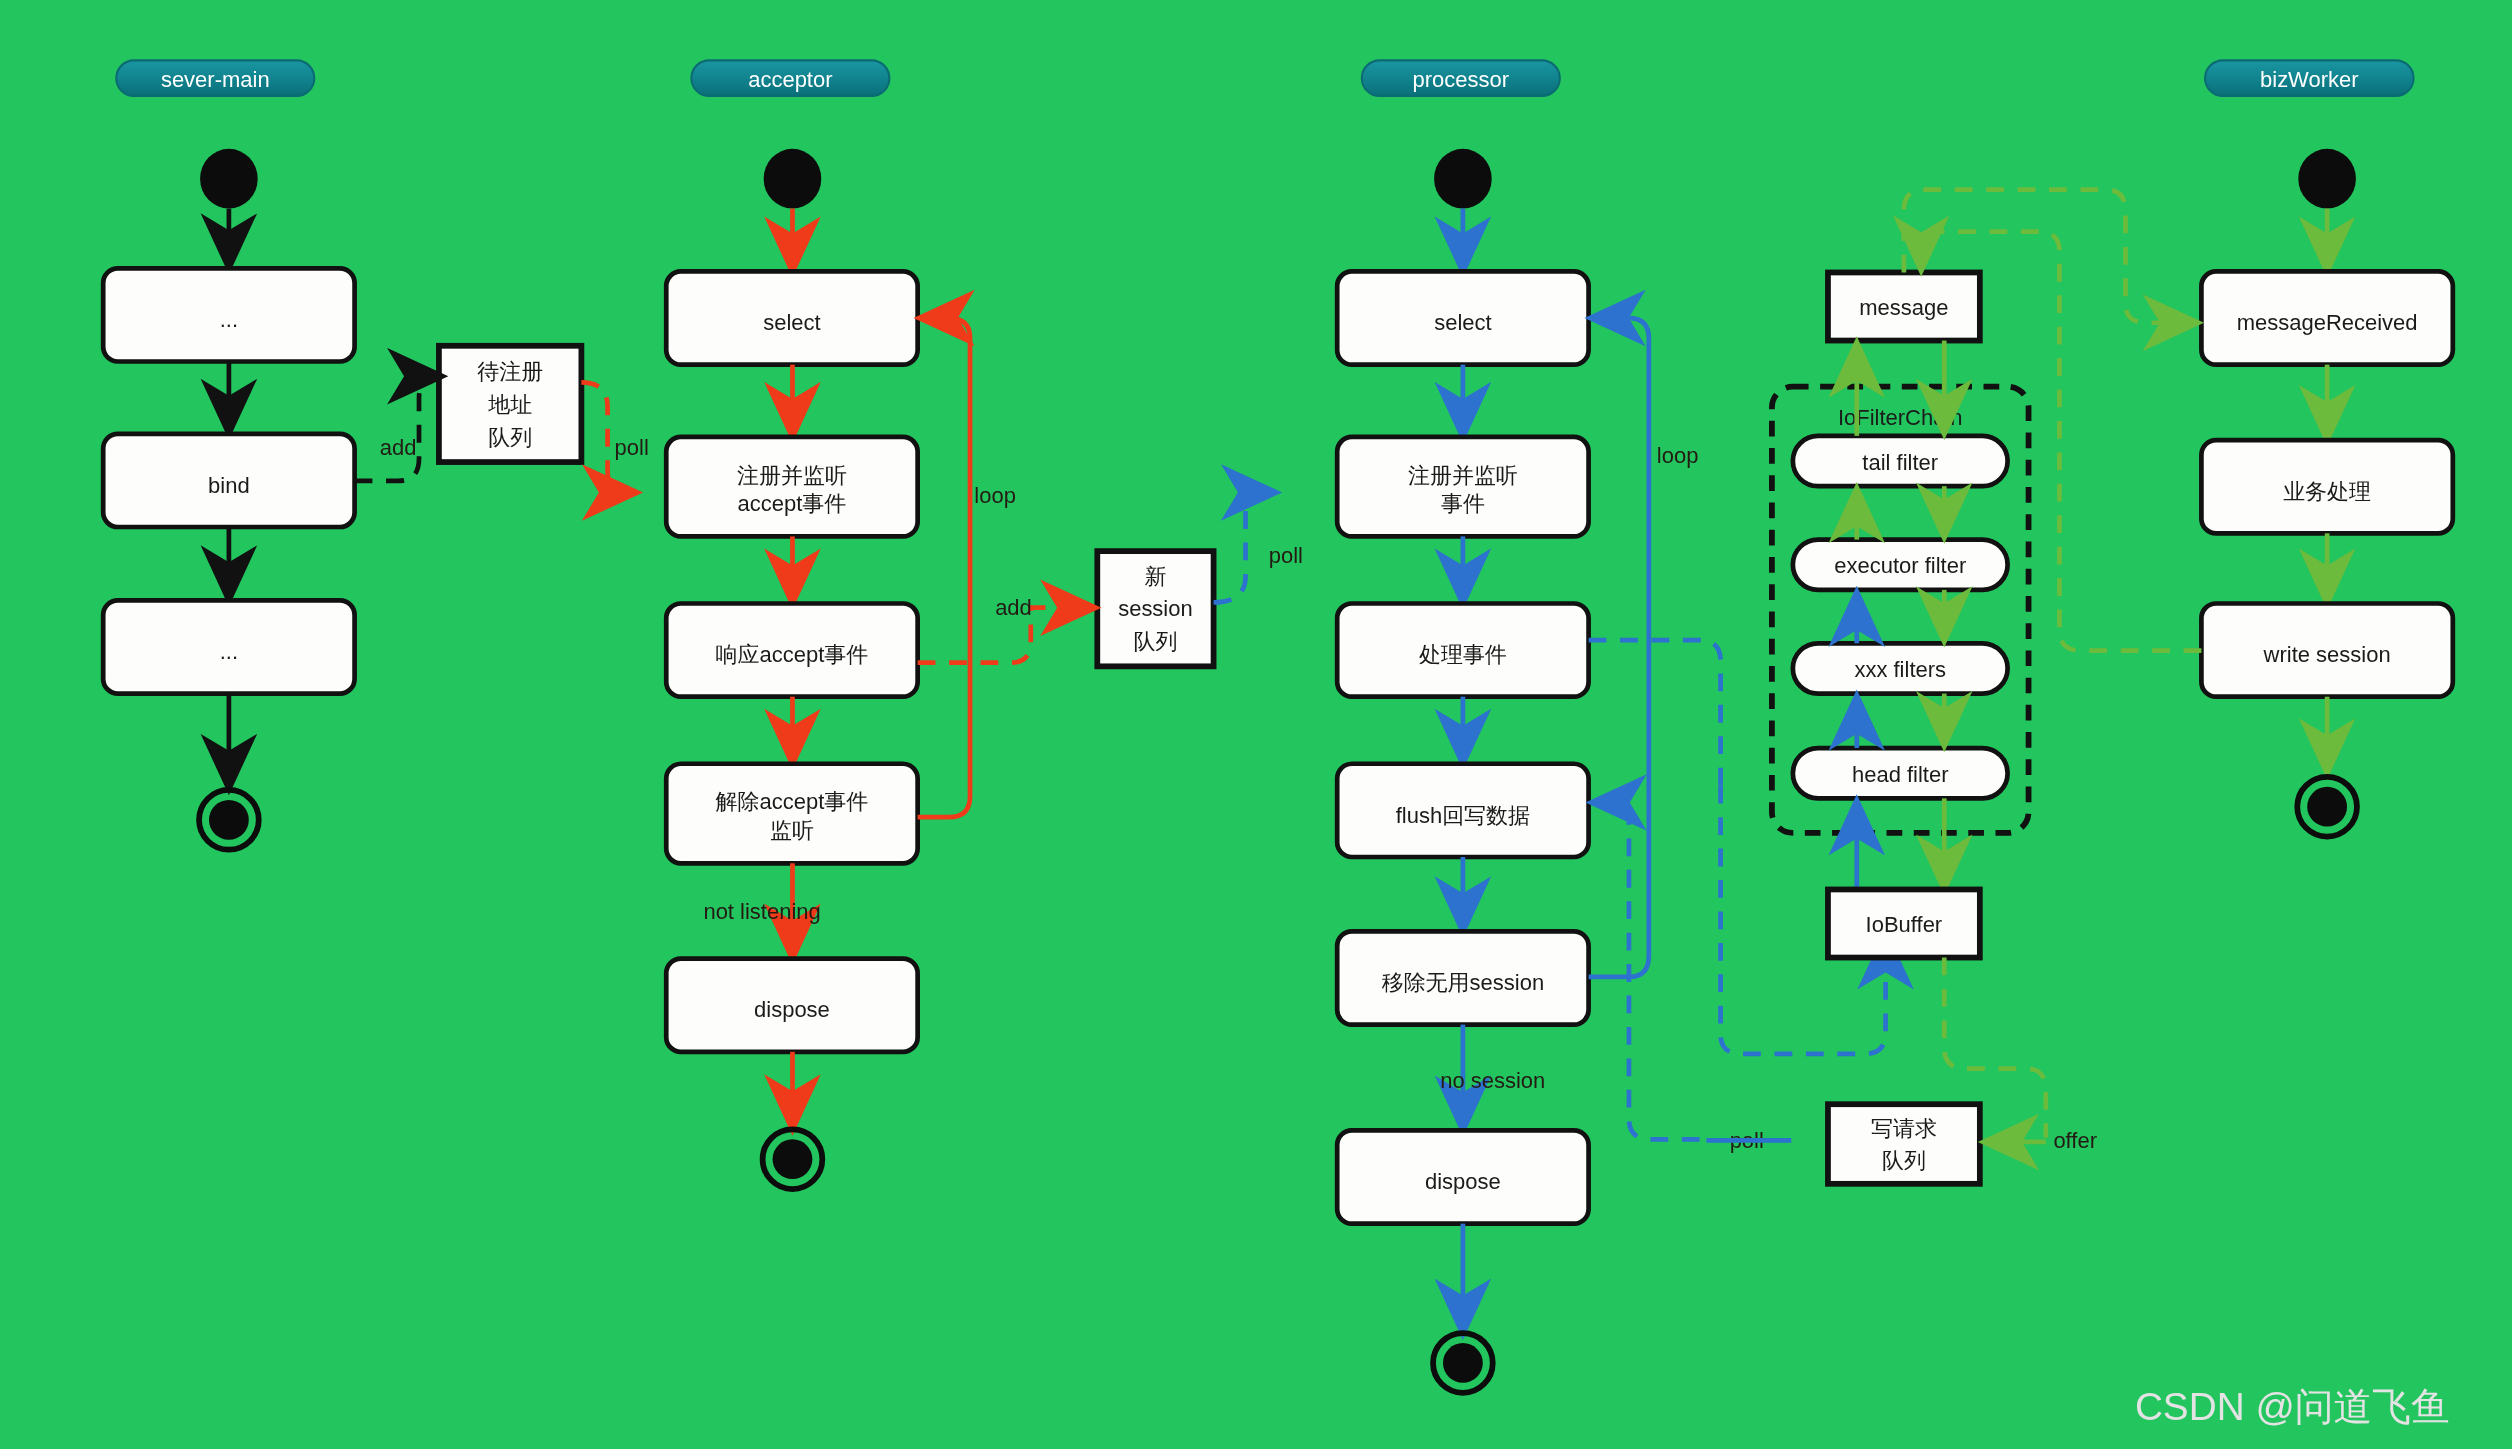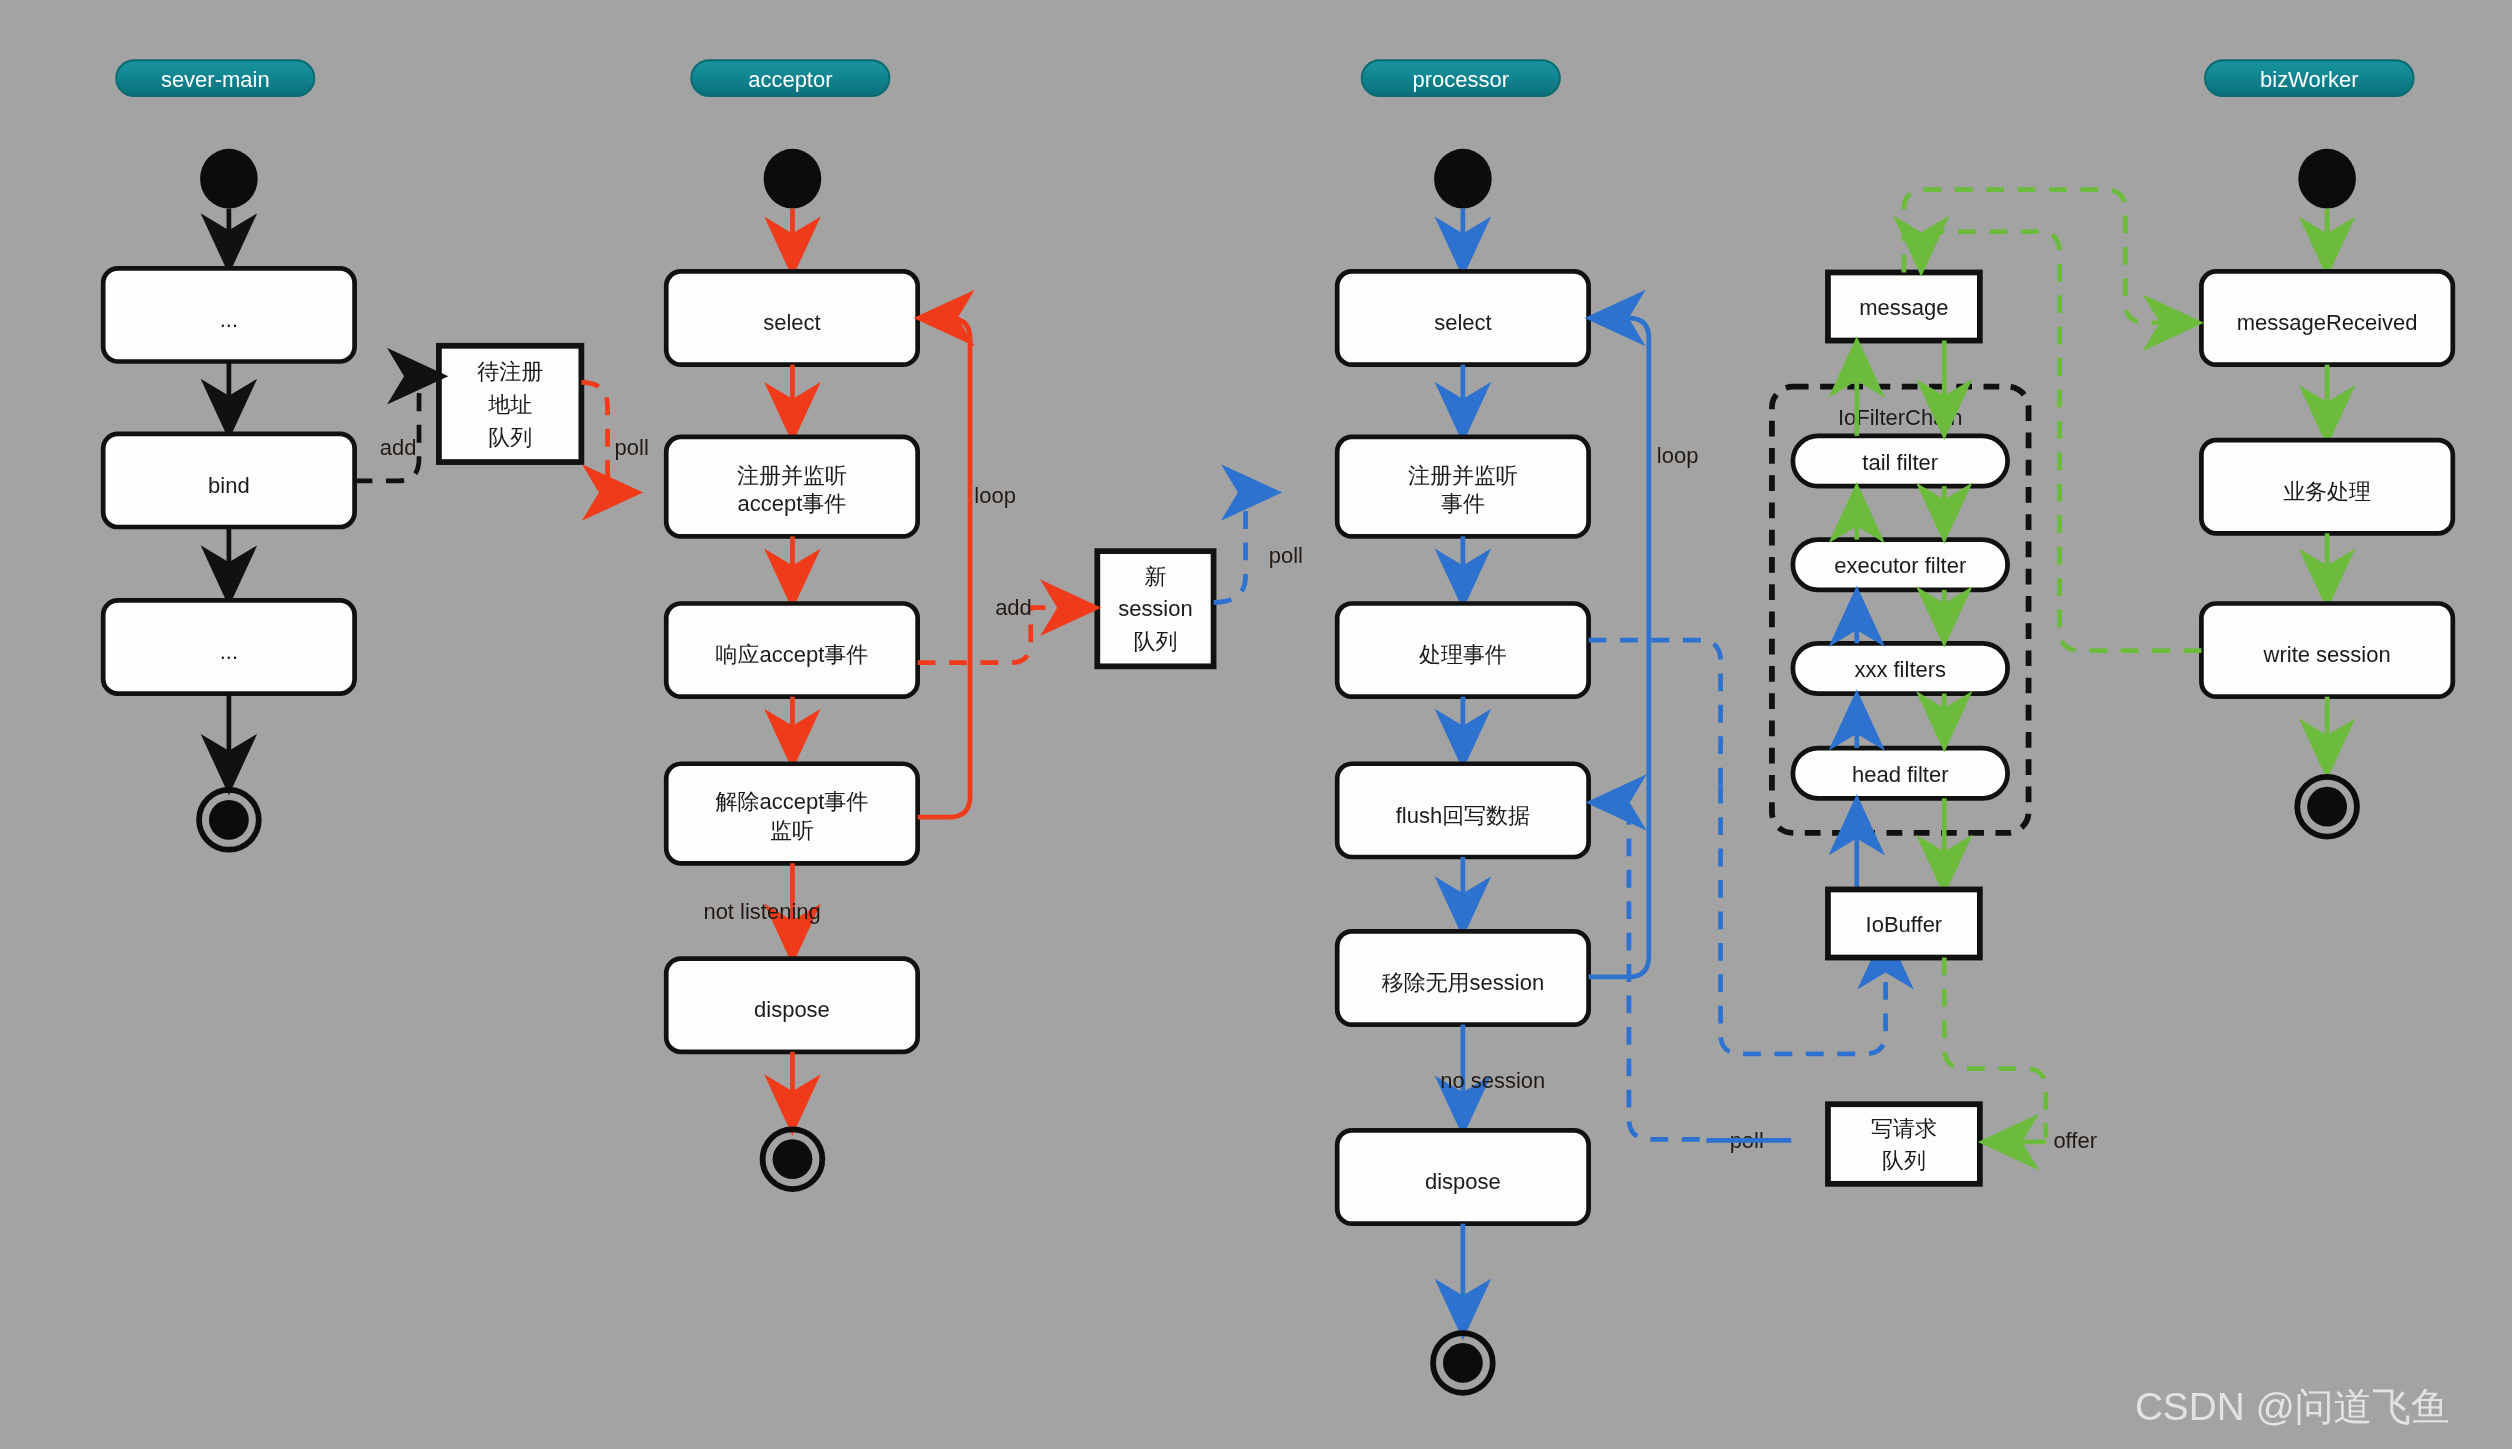--- a/index.html
+++ b/index.html
@@ -1,18 +1,18 @@
 <!DOCTYPE html>
 <html style="font-size:8.4px"><head>
 <meta charset="utf-8">
 <title>MINA Activity Diagram</title>
 <style>
   html,body{margin:0;padding:0;background:#ffffff;}
   body{font-family:"Liberation Sans","DejaVu Sans",sans-serif;}
-  #stage{position:relative;width:2512px;height:1450px;background:#a3a3a3;overflow:hidden;}
+  #stage{position:relative;width:2512px;height:1450px;background:#22c55e;overflow:hidden;}
   svg.layer{position:absolute;left:0;top:0;width:2512px;height:1450px;}
   .swim-label{font-size:42px;fill:#ffffff;text-anchor:middle;dominant-baseline:central;font-family:"Liberation Sans","DejaVu Sans",sans-serif;}
   .node-label{font-size:42px;fill:#1b1b1b;text-anchor:middle;dominant-baseline:central;font-family:"Liberation Sans","DejaVu Sans",sans-serif;}
   .edge-label{font-size:42px;fill:#241a14;text-anchor:middle;dominant-baseline:central;font-family:"Liberation Sans","DejaVu Sans",sans-serif;}
   .group-label{font-size:42px;fill:#1b1b1b;text-anchor:middle;dominant-baseline:central;font-family:"Liberation Sans","DejaVu Sans",sans-serif;}
   .watermark{font-size:74px;fill:#e3e3e3;text-anchor:start;dominant-baseline:central;font-family:"Liberation Sans","DejaVu Sans",sans-serif;}
   .act{fill:#fdfdfb;stroke:#111111;stroke-width:9;}
   .queue{fill:#fdfdfb;stroke:#111111;stroke-width:11;}
   .filt{fill:#fdfdfb;stroke:#111111;stroke-width:9;}
   .chainbox{fill:none;stroke:#111111;stroke-width:11;stroke-dasharray:30 22;}

